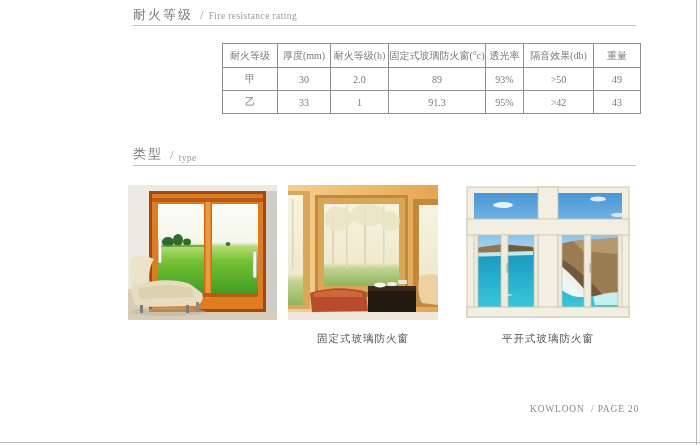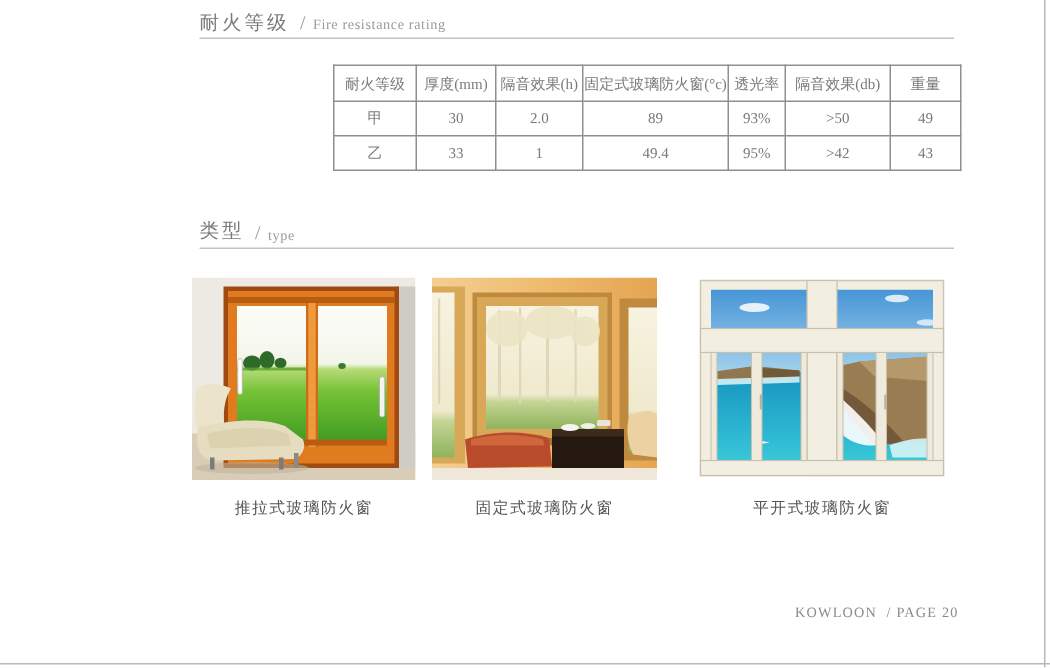--- a/index.html
+++ b/index.html
@@ -60,40 +60,40 @@
         <col style="width:58px">
       <col style="width:97px">
         <col style="width:38px">
         <col style="width:70px">
         <col style="width:47px">
     </colgroup>
     <tbody>
         <tr class="hdr">
       <th>耐火等级</th>
       <th>厚度(mm)</th>
-      <th>隔音效果(h)</th>
+      <th>耐火等级(h)</th>
       <th>固定式玻璃防火窗(°c)</th>
       <th>透光率</th>
       <th>隔音效果(db)</th>
       <th>重量</th>
     </tr>
     <tr>
       <td>甲</td>
       <td>30</td>
       <td>2.0</td>
       <td>89</td>
       <td>93%</td>
       <td>&gt;50</td>
       <td>49</td>
     </tr>
     <tr>
       <td>乙</td>
       <td>33</td>
       <td>1</td>
-      <td>49.4</td>
+      <td>91.3</td>
       <td>95%</td>
       <td>&gt;42</td>
       <td>43</td>
     </tr>
   </tbody>
     </table>
 
   <div class="section-head" style="top:145px;align-items:flex-end;">
     <span class="zh">类型</span>
     <span class="slash">/</span>
@@ -239,19 +239,18 @@
         <rect x="11" y="50" width="4" height="72"></rect>
         <rect x="71" y="50" width="4" height="72"></rect>
         <rect x="95" y="50" width="4" height="72"></rect>
         <rect x="155" y="50" width="4" height="72"></rect>
       </g>
       <rect x="43.5" y="78" width="1.5" height="10" fill="#b9b29c"></rect>
       <rect x="126.5" y="78" width="1.5" height="10" fill="#b9b29c"></rect>
     </svg>
   </div>
 
-  <div class="caption" style="left:128px; width:149px;">推拉式玻璃防火窗</div>
   <div class="caption" style="left:463px; width:170px;">平开式玻璃防火窗</div>
   <div class="caption" style="left:288px; width:150px;">固定式玻璃防火窗</div>
 
   <div class="footer">KOWLOON  / PAGE 20</div>
 
 </div>
 
 </body></html>

